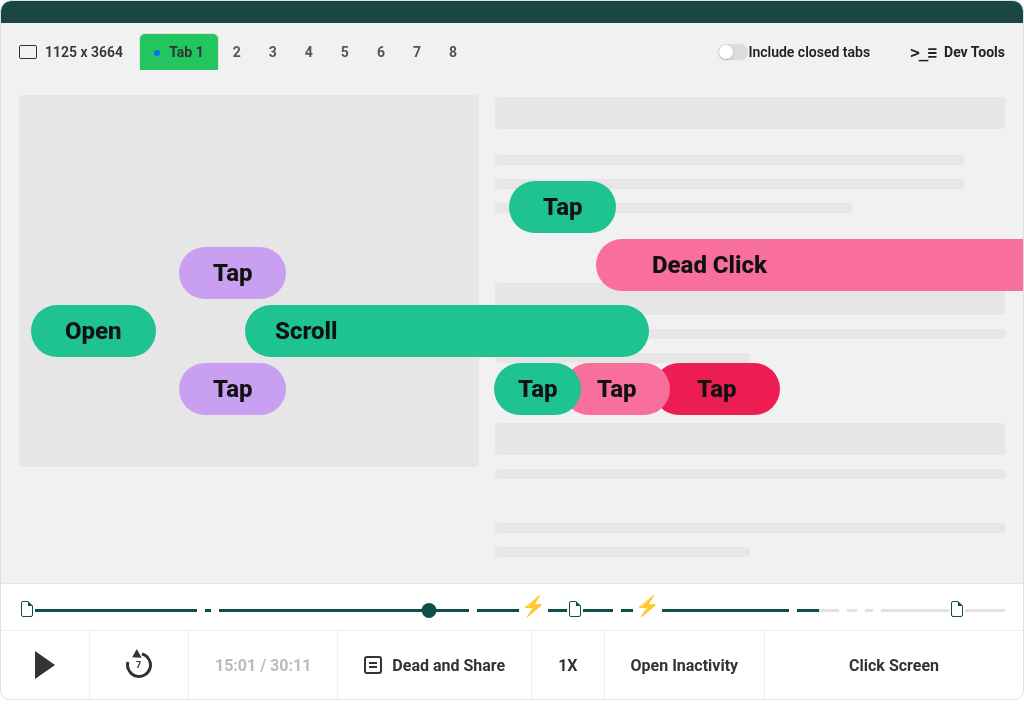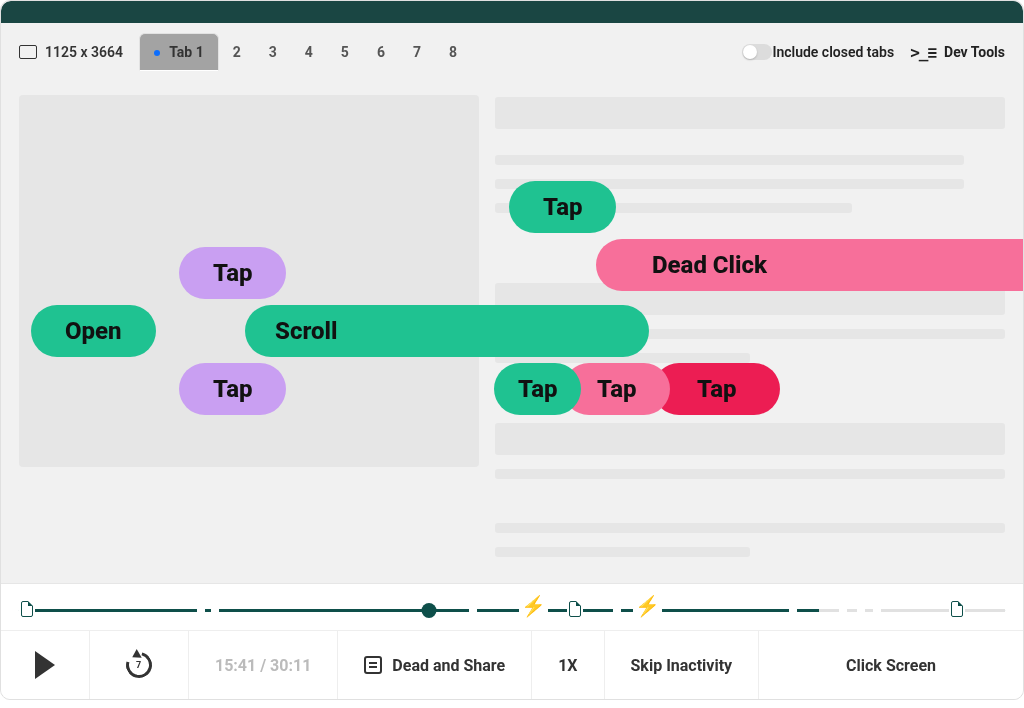--- a/index.html
+++ b/index.html
@@ -58,36 +58,36 @@
   }
   .tab {
     padding: 10px 14px;
     color: #555;
     cursor: pointer;
     font-weight: 700;
     border-radius: 6px 6px 0 0;
     font-size: 14px;
   }
   .tab.active {
-    background: #a3a3a3;
+    background: #22c55e;
     border: 1px solid #e2e2e2;
     border-bottom: 1px solid #fff;
     color: #333;
   }
   .tab .dot {
     width: 6px; height: 6px; border-radius: 50%;
     background: #0d6efd;
     display: inline-block;
     margin-right: 6px;
     vertical-align: middle;
   }
   .spacer { flex: 1; }
   .include-closed {
     display: flex; align-items: center; gap: 0;
-    margin-right: 16px;
+    margin-right: 40px;
     color: #222;
   }
   .toggle {
     width: 30px; height: 16px;
     background: #dcdcdc;
     border-radius: 10px;
     position: relative;
   }
   .toggle::after {
     content: "";
@@ -406,31 +406,31 @@
     <div class="controls">
       <div class="ctrl" style="padding:20px 34px;">
         <span class="play-icon"></span>
       </div>
       <div class="ctrl" style="padding:20px 36px;">
         <span class="replay-icon">
           <span class="replay-num">7</span>
         </span>
       </div>
       <div class="ctrl time-counter">
-        <span>15:41 / 30:11</span>
+        <span>15:01 / 30:11</span>
       </div>
       <div class="ctrl">
         <span class="note-icon"></span>
         <span>Dead and Share</span>
       </div>
       <div class="ctrl">
         <span>1X</span>
       </div>
       <div class="ctrl">
-        <span>Skip Inactivity</span>
+        <span>Open Inactivity</span>
       </div>
       <div class="ctrl" style="flex:1;">
         <span>Click Screen</span>
       </div>
     </div>
   </div>
 
 </div>
 
 </body></html>

